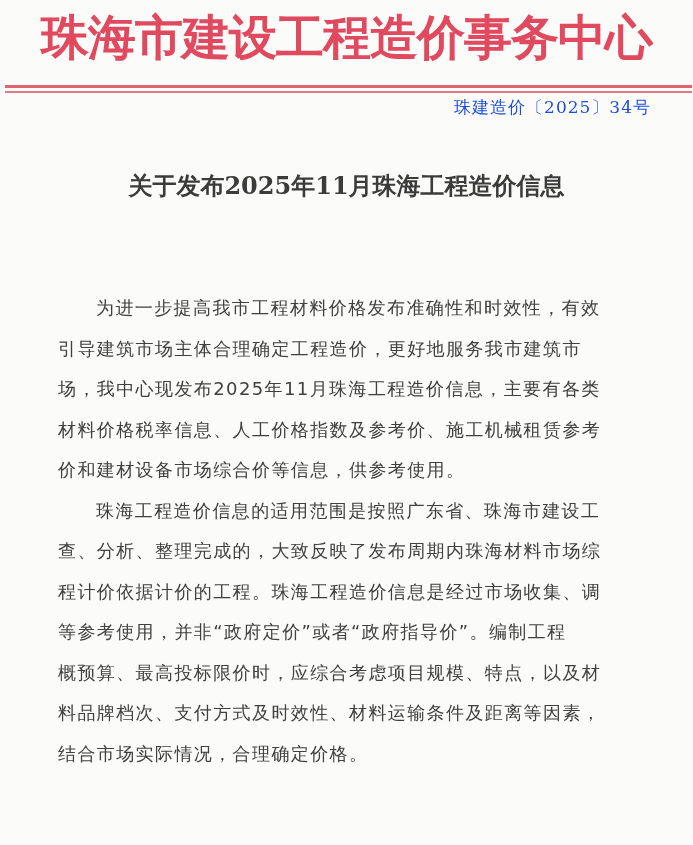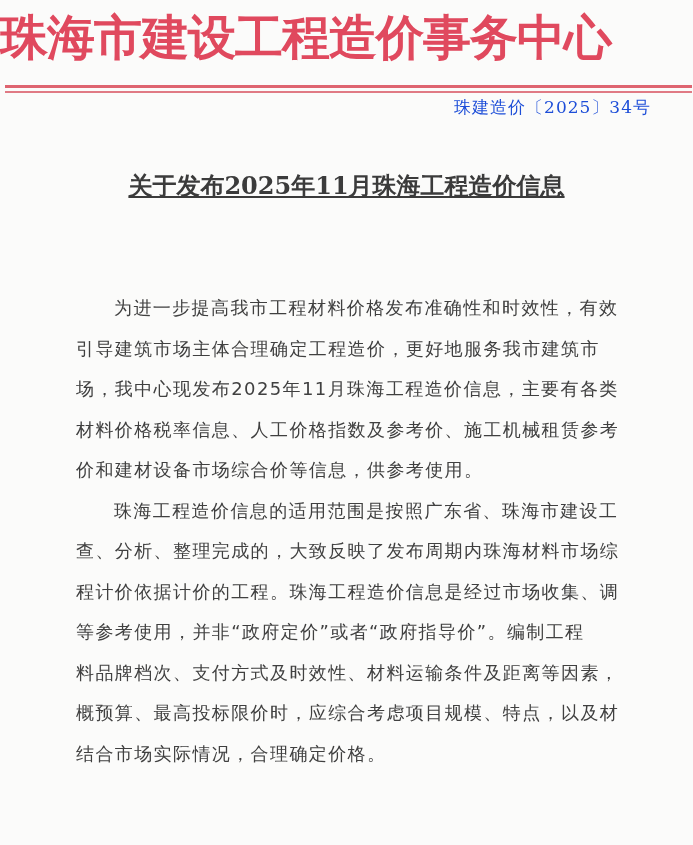--- a/index.html
+++ b/index.html
@@ -5,47 +5,47 @@
   html, body { margin:0; padding:0; }
   body {
     width:693px; height:845px; overflow:hidden;
     background:#fbfbfa;
     font-family:"DejaVu Serif","Liberation Serif",serif;
     color:#3a3a3a;
     position:relative;
   }
   .header-title {
     position:absolute; left:0; top:6px; width:693px;
+    text-align:center;
     font-family:"DejaVu Serif","Liberation Serif",serif;
     font-weight:bold;
     font-size:48px; letter-spacing:-1px;
     color:#e0495e;
     line-height:62px;
     white-space:nowrap;
   }
   .rule1 { position:absolute; left:5px; width:687px; top:85px; height:3px; background:#de6470; }
   .rule2 { position:absolute; left:5px; width:687px; top:91px; height:2px; background:#e07a84; }
   .doc-number {
     position:absolute; right:42px; top:96px;
     font-size:17px; color:#1d4ed8; letter-spacing:1px;
   }
   .notice-title {
     position:absolute; left:0; width:693px; top:165px;
     text-align:center;
     font-weight:bold; font-size:24px; color:#3b3b3b;
     line-height:42px;
-    text-decoration:underline;
   }
   .body-text {
     position:absolute; left:58px; width:600px; top:288px;
     font-family:"DejaVu Sans","Liberation Sans",sans-serif;
     font-size:18px; color:#404040;
   }
   .salutation { line-height:40px; height:40px; margin-bottom:4px; }
-  .line { line-height:40.5px; height:40.5px; white-space:nowrap; letter-spacing:1.4px;margin-left:18px; }
+  .line { line-height:40.5px; height:40.5px; white-space:nowrap; letter-spacing:1.4px; }
   .indent { padding-left:38px; }
 </style>
 </head>
 <body>
 
 <div class="header-title">珠海市建设工程造价事务中心</div>
 <div class="rule1"></div>
 <div class="rule2"></div>
 <div class="doc-number">珠建造价〔2025〕34号</div>
 
@@ -61,17 +61,17 @@
     <div class="line">场，我中心现发布2025年11月珠海工程造价信息，主要有各类</div>
     <div class="line">材料价格税率信息、人工价格指数及参考价、施工机械租赁参考</div>
     <div class="line">价和建材设备市场综合价等信息，供参考使用。</div>
   </div>
 
   <div>
     <div class="line indent">珠海工程造价信息的适用范围是按照广东省、珠海市建设工</div>
     <div class="line">查、分析、整理完成的，大致反映了发布周期内珠海材料市场综</div>
     <div class="line">程计价依据计价的工程。珠海工程造价信息是经过市场收集、调</div>
     <div class="line">等参考使用，并非“政府定价”或者“政府指导价”。编制工程</div>
+    <div class="line">概预算、最高投标限价时，应综合考虑项目规模、特点，以及材</div>
     <div class="line">料品牌档次、支付方式及时效性、材料运输条件及距离等因素，</div>
-    <div class="line">概预算、最高投标限价时，应综合考虑项目规模、特点，以及材</div>
     <div class="line">结合市场实际情况，合理确定价格。</div>
   </div>
 </div>
 
 </body></html>

